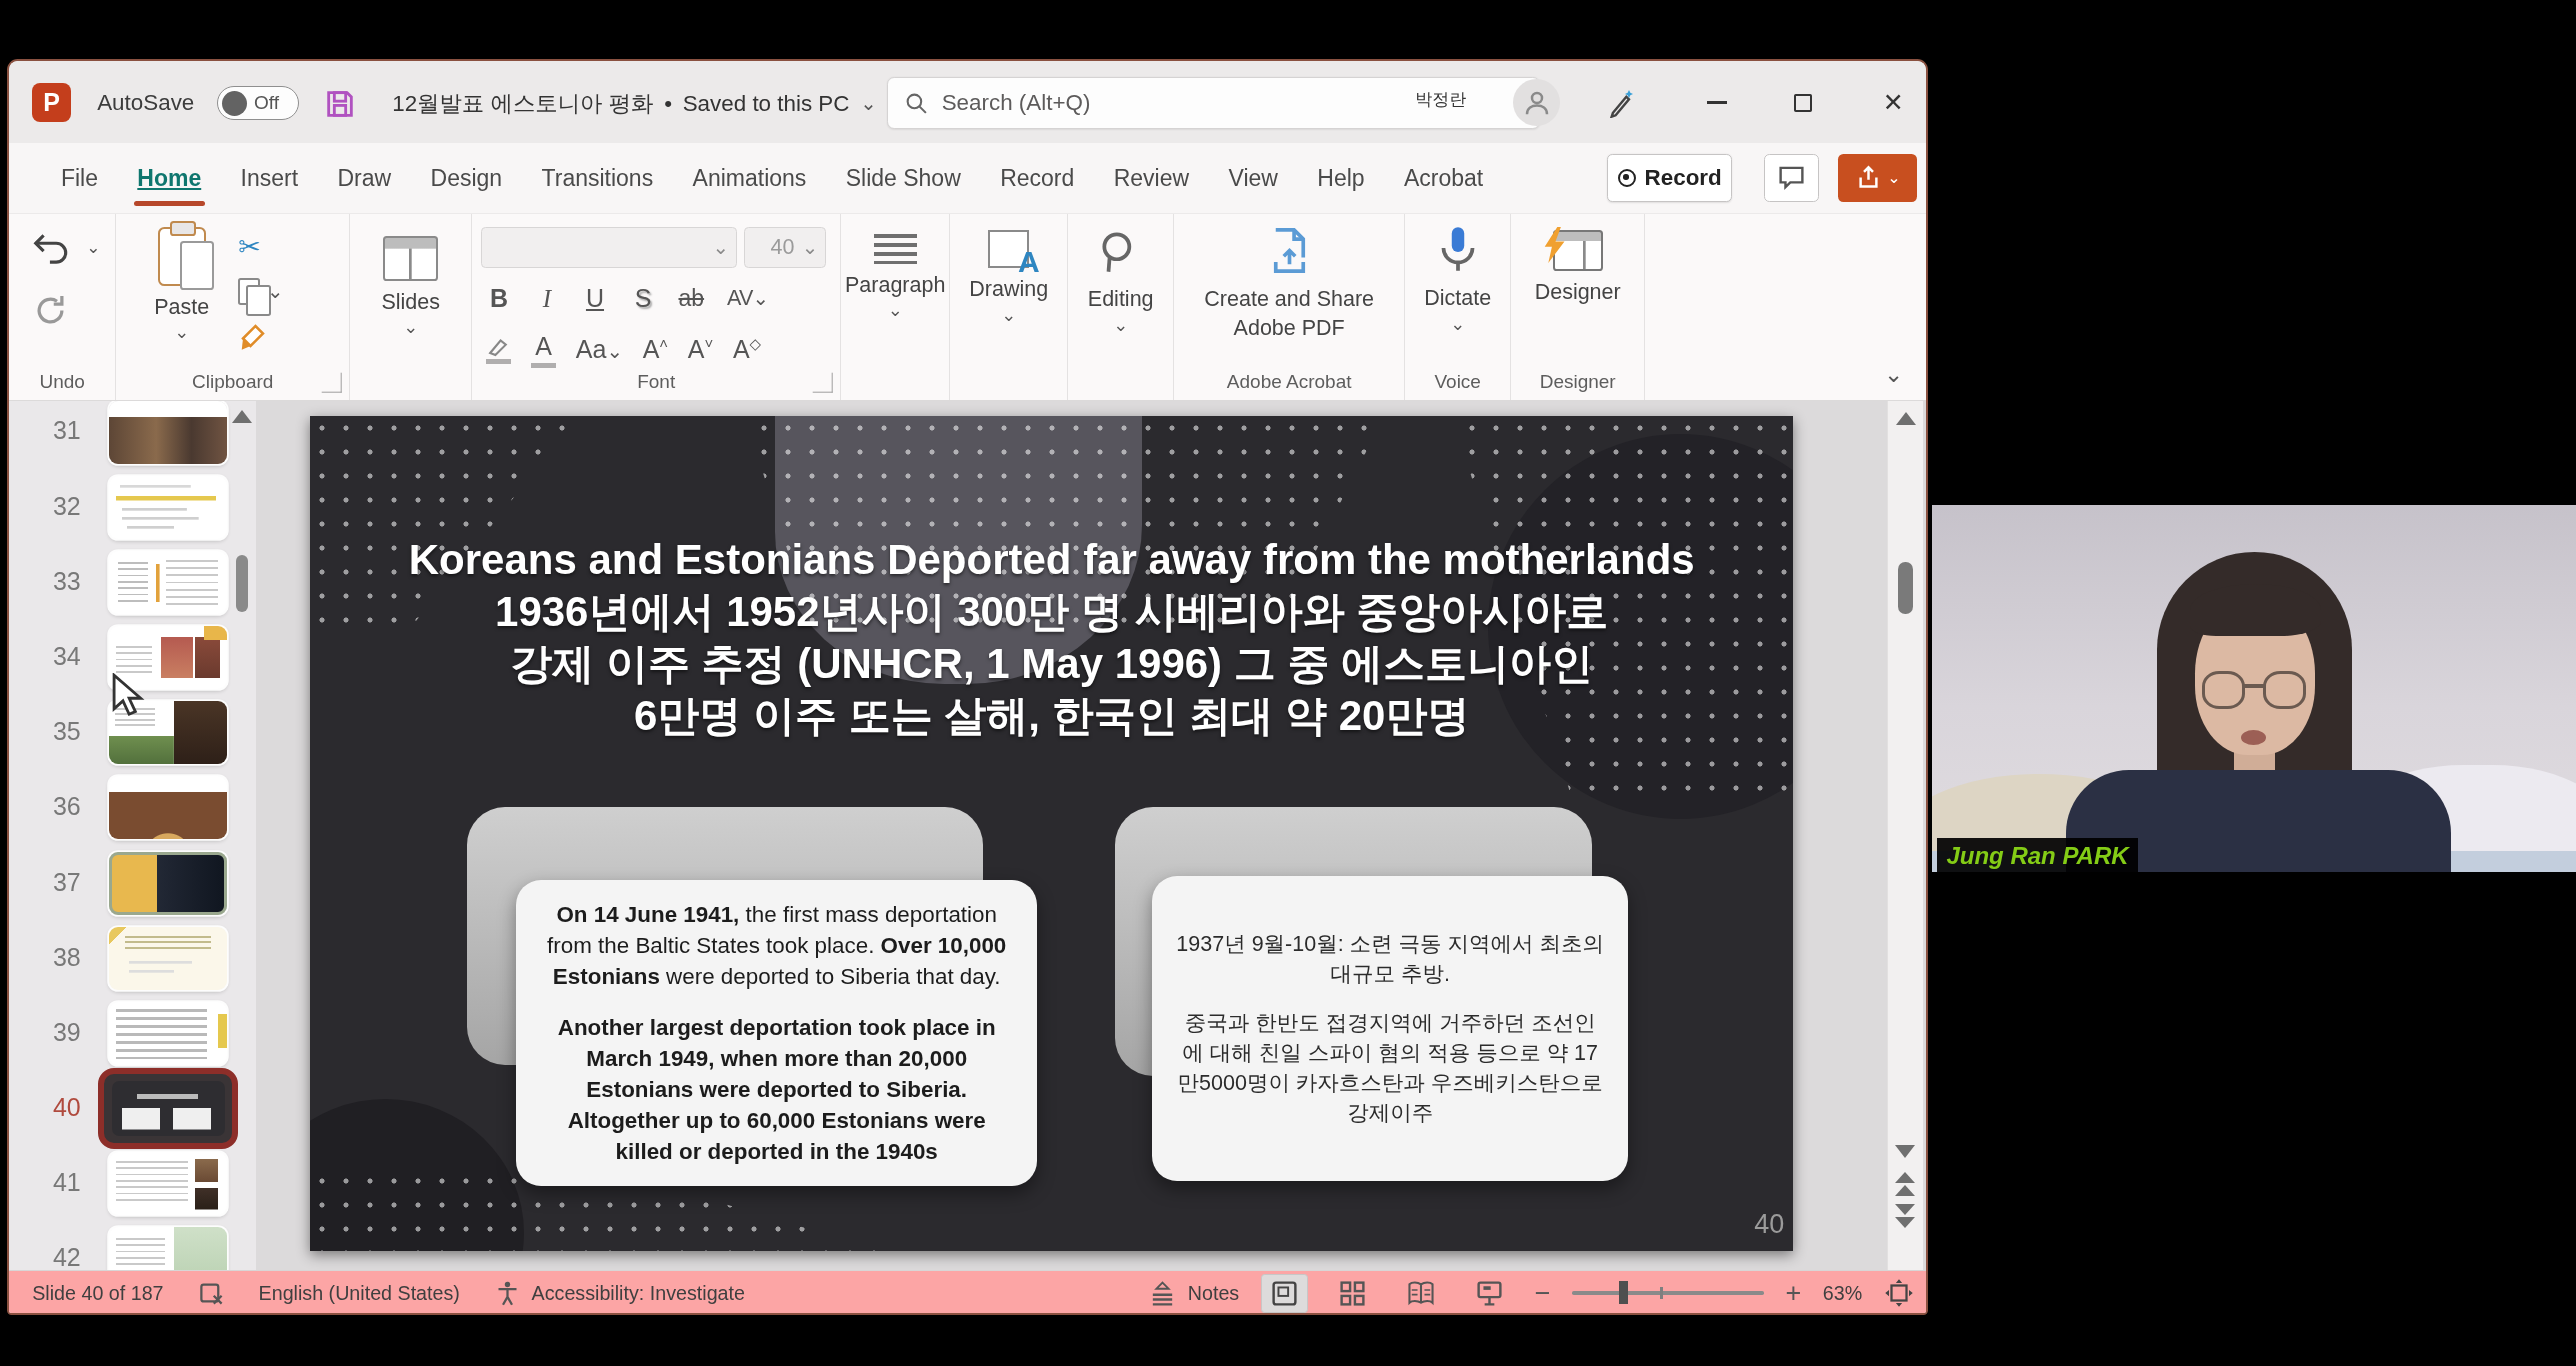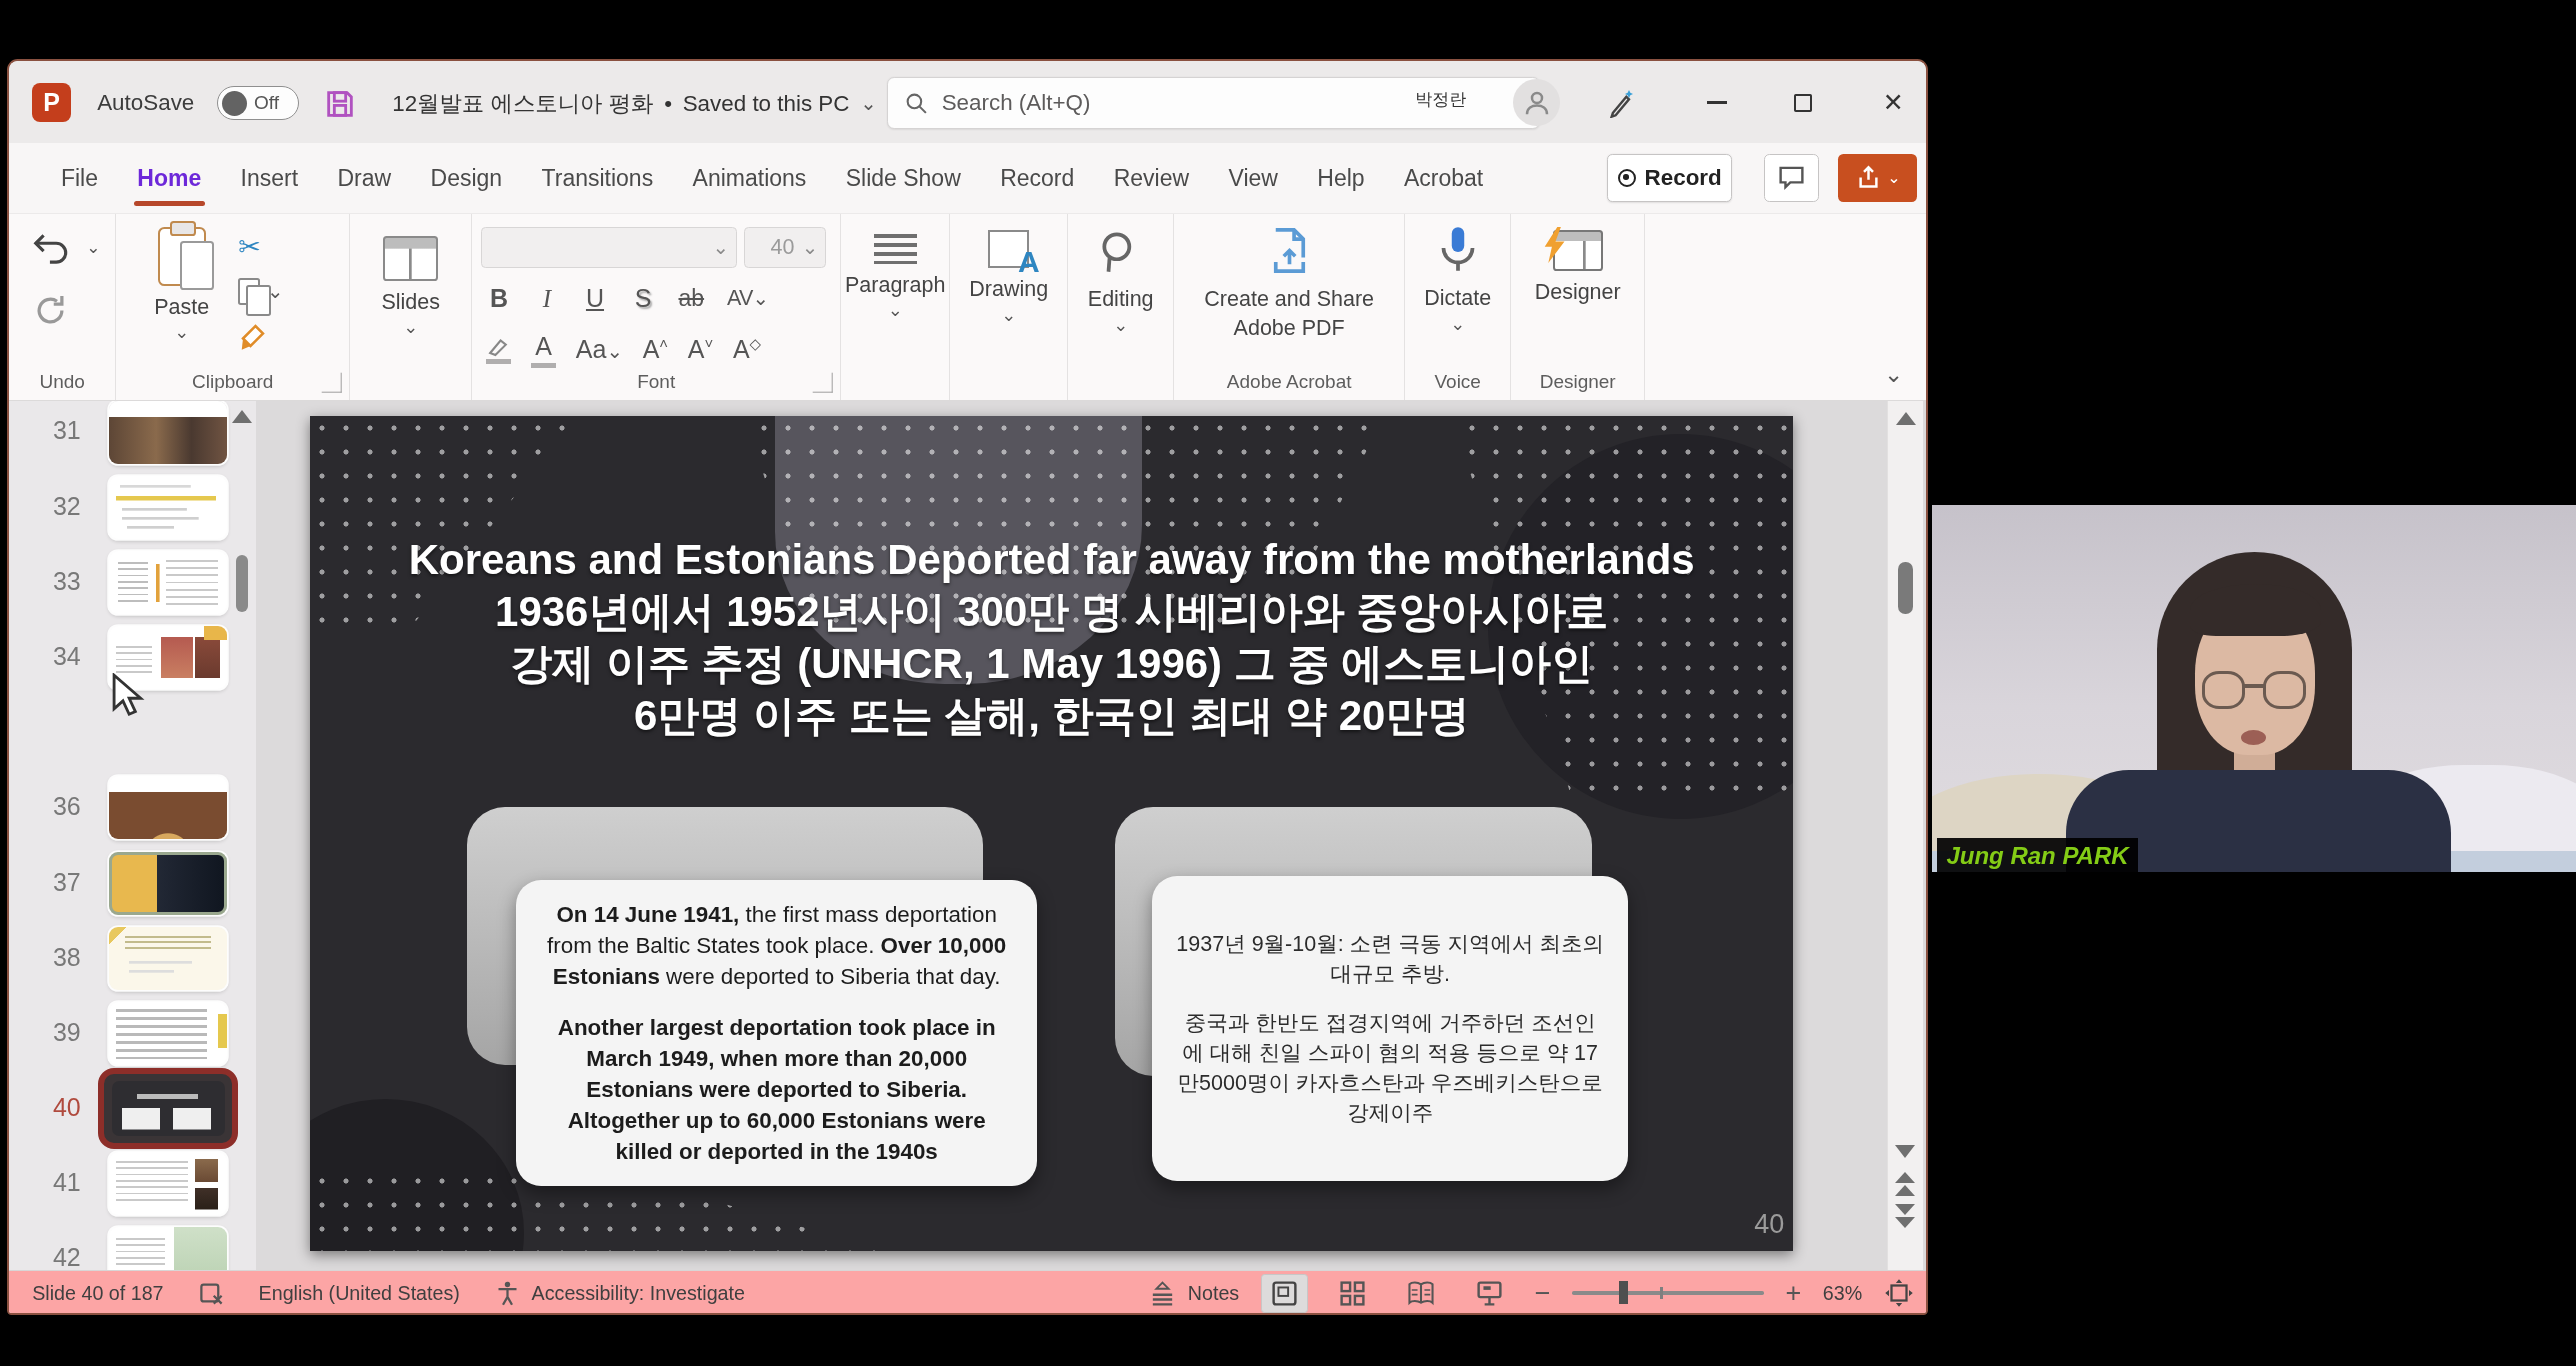--- a/index.html
+++ b/index.html
@@ -33,21 +33,21 @@
   .tb-icon-btn { position:absolute; top:21.5px; width:43px; height:39px; display:flex; align-items:center; justify-content:center; }
   .win-btn { position:absolute; top:18px; width:50px; height:47px; display:flex; align-items:center; justify-content:center; color:#333; }
   .min-bar { width:19.7px; height:2.7px; background:#333; }
   .max-box { width:18px; height:18px; border:2.2px solid #333; border-radius:1.8px; }
   .close-x { font-size:25px; color:#333; }
 
   
   .menubar { position:relative; height:70px; background:#f8f6f6; display:flex; align-items:flex-end; }
   .tabs { display:flex; margin-left:32px; height:100%; align-items:center; }
   .tab { font-size:23px; color:#4a4a4a; padding:0 19.7px; height:100%; display:flex; align-items:center; position:relative; }
-  .tab.active { color:#6d28d9; font-weight:bold; }
+  .tab.active { color:#0f766e; font-weight:bold;text-decoration:underline; }
   .tab.active::after { content:""; position:absolute; left:16px; right:16px; bottom:7.2px; height:4.5px; border-radius:2.7px; background:#b7472a; }
   .record-pill { position:absolute; left:1598px; top:10.7px; width:125px; height:48px; background:#fff;
     border:0.9px solid #c6c4c4; border-radius:5.4px; display:flex; align-items:center; justify-content:center; gap:9px;
     font-size:22.4px; font-weight:bold; color:#222; box-shadow:0 0.9px 1.8px rgba(0,0,0,.1); }
   .rec-dot { width:18px; height:18px; border:2.7px solid #222; border-radius:50%; position:relative; }
   .rec-dot::after { content:""; position:absolute; left:3.6px; top:3.6px; width:5.4px; height:5.4px; background:#222; border-radius:50%; }
   .comment-btn { position:absolute; left:1755px; top:10.7px; width:55px; height:48px; background:#fff;
     border:0.9px solid #c6c4c4; border-radius:5.4px; display:flex; align-items:center; justify-content:center; }
   .share-btn { position:absolute; left:1829px; top:10.7px; width:79px; height:48px; background:#c84f1f;
     border-radius:5.4px; display:flex; align-items:center; justify-content:center; gap:5.4px; color:#fff; }
@@ -503,20 +503,24 @@
             <div class="mini mini-32"></div>
           </div>
         <div class="thumb-row" style="top:144px">
             <span class="thumb-num">33</span>
             <div class="mini mini-33"></div>
           </div>
         <div class="thumb-row" style="top:219px">
             <span class="thumb-num">34</span>
             <div class="mini mini-34"></div>
           </div>
+        <div class="thumb-row" style="top:294px">
+            <span class="thumb-num">35</span>
+            <div class="mini mini-35"></div>
+          </div>
         <div class="thumb-row" style="top:369px">
             <span class="thumb-num">36</span>
             <div class="mini mini-36"></div>
           </div>
         <div class="thumb-row" style="top:445px">
             <span class="thumb-num">37</span>
             <div class="mini mini-37"></div>
           </div>
         <div class="thumb-row" style="top:520px">
             <span class="thumb-num">38</span>

